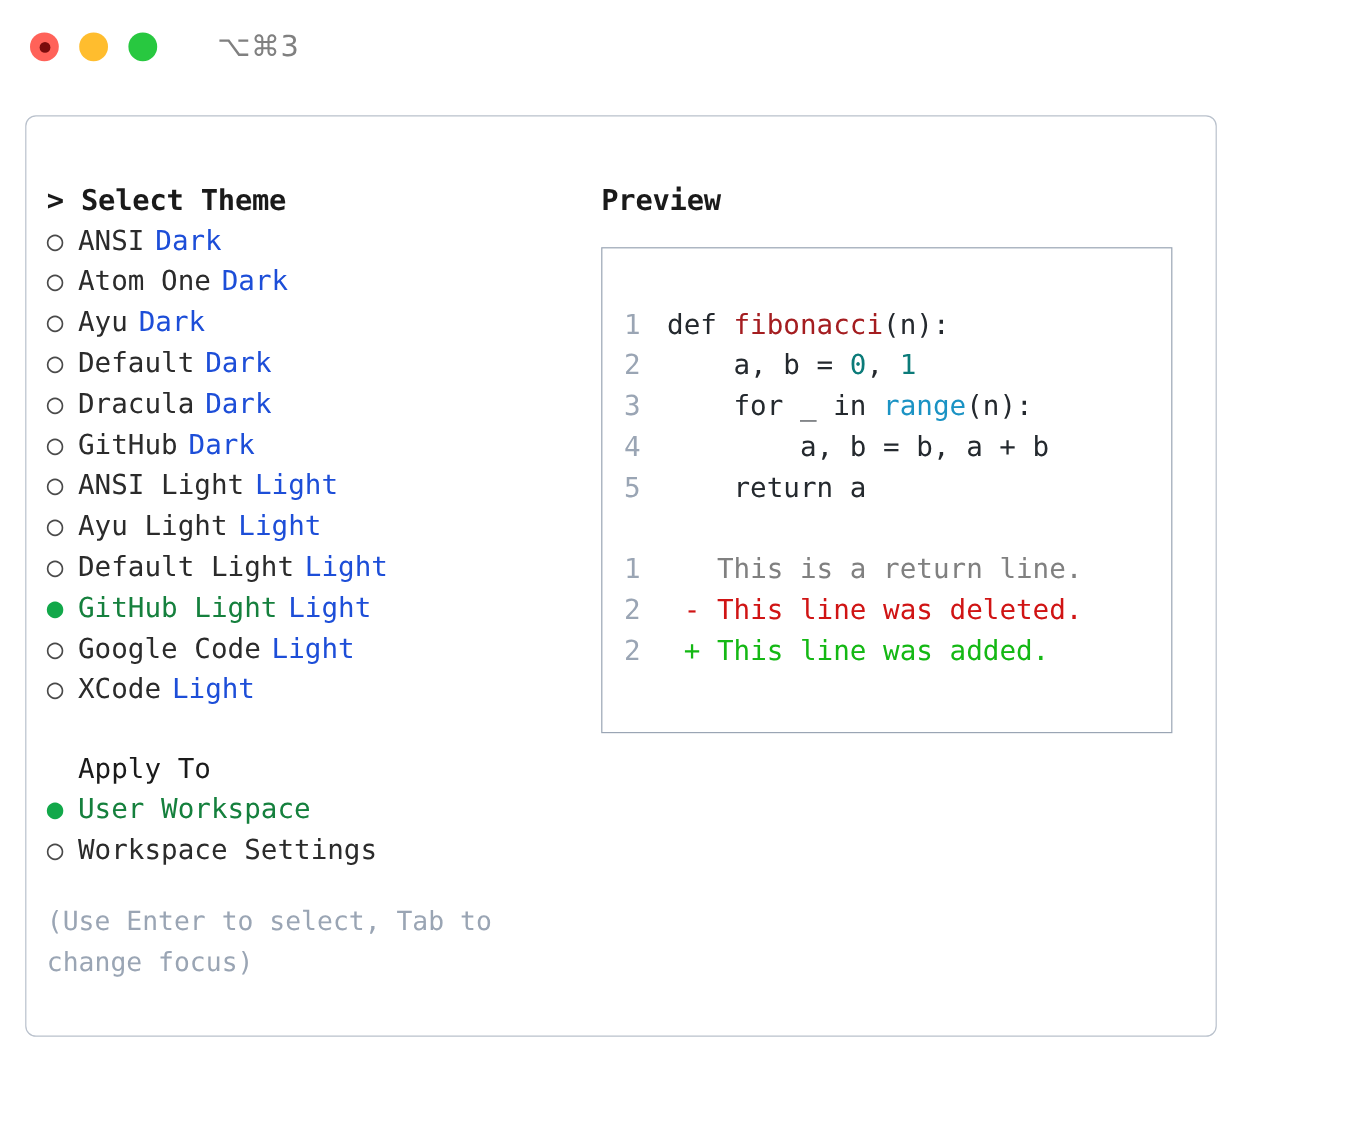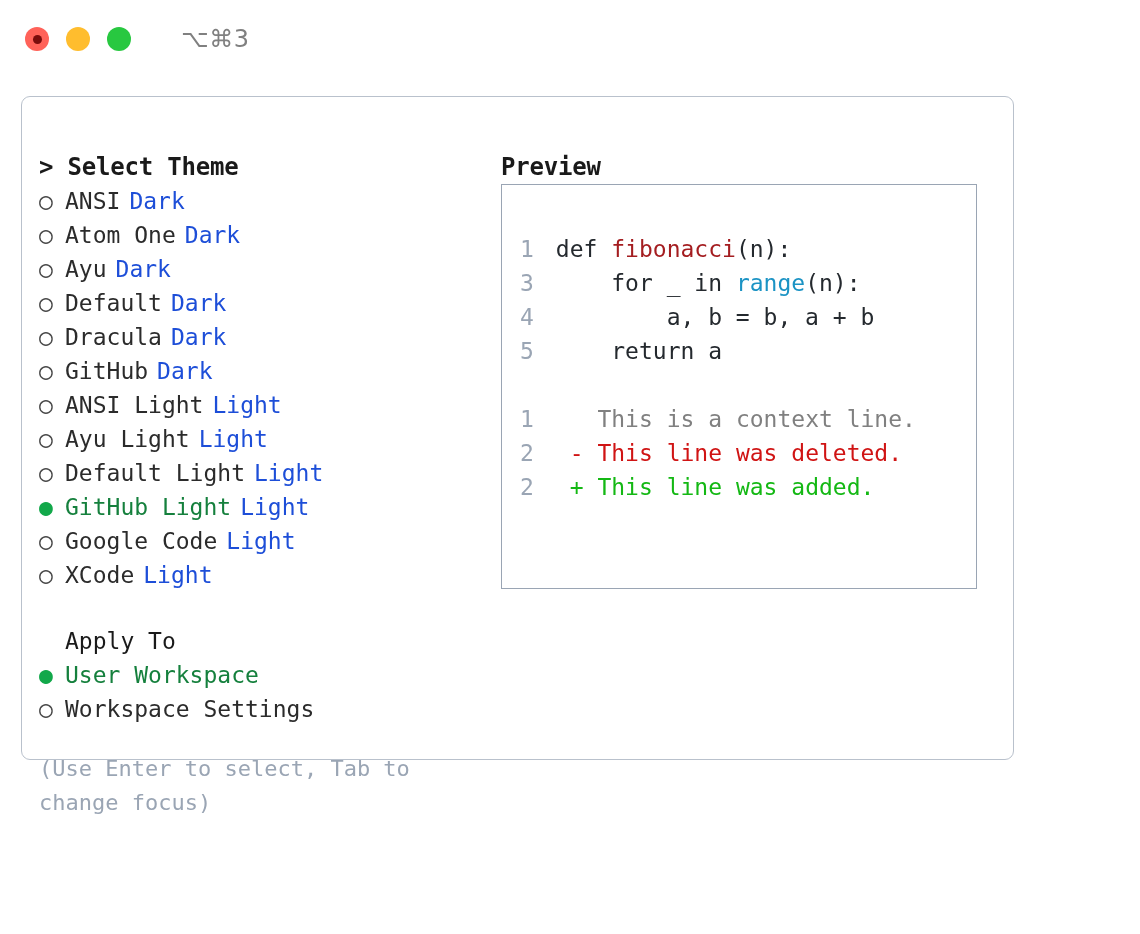--- a/index.html
+++ b/index.html
@@ -65,21 +65,21 @@
     letter-spacing: 0.5px;
     font-family: "DejaVu Sans", "Liberation Sans", sans-serif;
   }
 
   
   .panel {
     position: absolute;
     left: 21px;
     top: 96px;
     width: 993px;
-    height: 664px;
+    height: 768px;
     border: 1.5px solid #b9c1cc;
     border-radius: 9px;
     box-sizing: border-box;
     background: #ffffff;
   }
 
   .columns {
     position: absolute;
     left: 0; top: 0;
     width: 100%;
@@ -150,20 +150,21 @@
     width: 500px;
   }
   .preview-title {
     font-size: 24px;
     font-weight: bold;
     color: #1a1a1a;
     line-height: 34px;
     letter-spacing: -0.2px;
   }
   .preview-box {
+    margin-top: 22px;
     width: 476px;
     height: 405px;
     border: 1.5px solid #9aa5b4;
     box-sizing: border-box;
     background: #ffffff;
     padding: 47px 0 0 18px;
   }
   .code-line {
     font-size: 23px;
     line-height: 34px;
@@ -230,27 +231,28 @@
         <div class="spacer-md"></div>
 
         <div class="hint">(Use Enter to select, Tab to change focus)</div>
       </div>
 
       <div class="right-col">
         <div class="preview-title">Preview</div>
         <div class="preview-box">
           <div id="code-block">
               <div class="code-line"><span class="ln">1</span> <span>def </span><span class="tok-fn">fibonacci</span><span>(n):</span></div>
+              <div class="code-line"><span class="ln">2</span> <span>    a, b = </span><span class="tok-num">0</span><span>, </span><span class="tok-num">1</span></div>
               <div class="code-line"><span class="ln">3</span> <span>    for _ in </span><span class="tok-call">range</span><span>(n):</span></div>
               <div class="code-line"><span class="ln">4</span> <span>        a, b = b, a + b</span></div>
               <div class="code-line"><span class="ln">5</span> <span>    return a</span></div>
             </div>
           <div class="code-gap"></div>
           <div id="diff-block">
-              <div class="code-line"><span class="ln">1</span>  <span class="diff-ctx"> </span> <span class="diff-ctx">This is a context line.</span></div>
+              <div class="code-line"><span class="ln">1</span>  <span class="diff-ctx"> </span> <span class="diff-ctx">This is a return line.</span></div>
               <div class="code-line"><span class="ln">2</span>  <span class="diff-del">-</span> <span class="diff-del">This line was deleted.</span></div>
               <div class="code-line"><span class="ln">2</span>  <span class="diff-add">+</span> <span class="diff-add">This line was added.</span></div>
             </div>
         </div>
       </div>
 
     </div>
   </div>
 </div>
 

